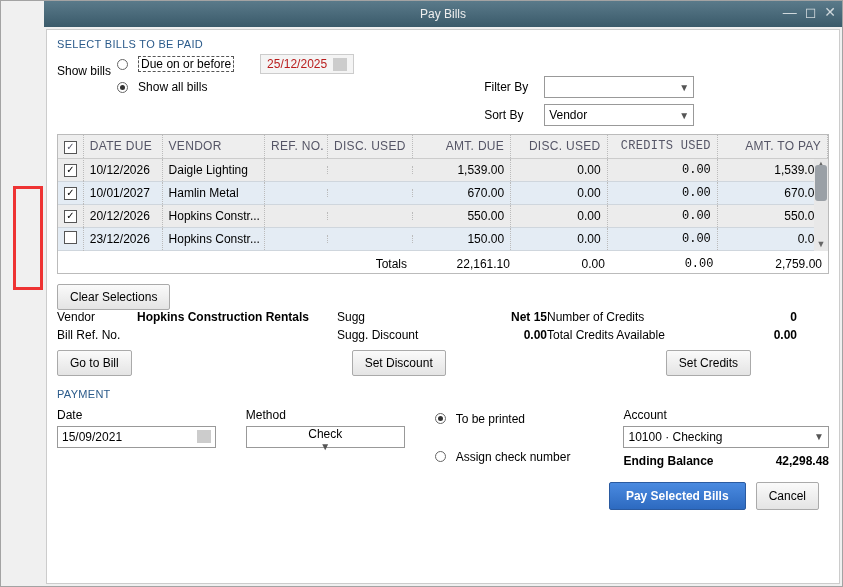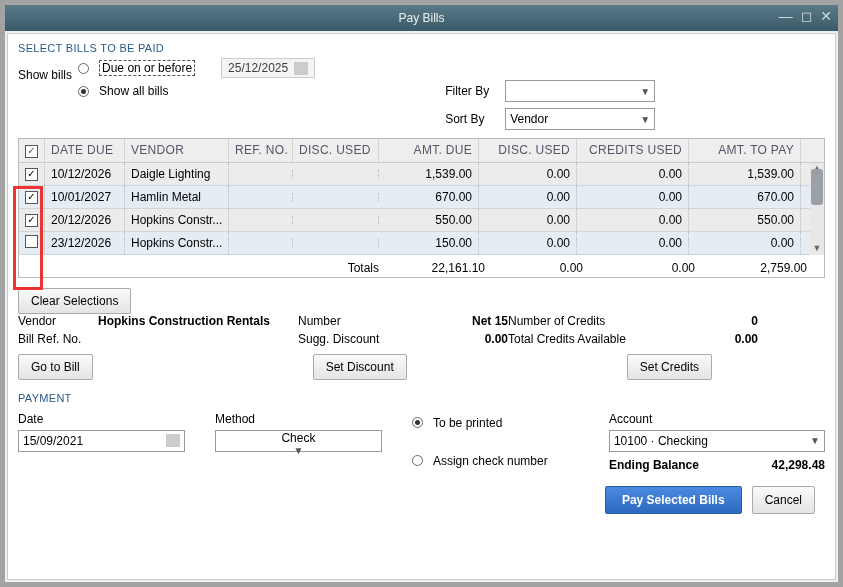--- a/index.html
+++ b/index.html
@@ -1,35 +1,35 @@
 <!DOCTYPE html>
 <html><head>
 <meta charset="utf-8">
 <style>
 * { box-sizing: border-box; margin: 0; padding: 0; font-family: Arial, Helvetica, sans-serif; font-size: 12px; }
 body { background: #666; width: 843px; height: 587px; overflow: hidden; }
-.window { width: 843px; height: 587px; background: #f0f0f0; border: 5px solid #a3a3a3; display: flex; flex-direction: column; }
+.window { width: 843px; height: 587px; background: #f0f0f0; border: 1px solid #a3a3a3; display: flex; flex-direction: column; padding-left: 43px; }
 .titlebar { background: linear-gradient(#5a7a8a,#3a5a6a); color: #eee; height: 26px; display: flex; align-items: center; justify-content: center; position: relative; font-size: 13px; }
 .titlebar .controls { position: absolute; right: 6px; top: 3px; display: flex; gap: 8px; }
 .titlebar .controls span { color: #cfd8dc; cursor: pointer; font-size: 14px; font-family: sans-serif; }
 .body { flex: 1; background: #fff; margin: 2px; border: 1px solid #ccc; padding: 6px 10px 10px 10px; overflow: hidden; display: flex; flex-direction: column; }
 .section-label { color: #2a5a8a; font-size: 11px; letter-spacing: .3px; margin: 2px 0 4px 0; }
 .row { display: flex; align-items: center; gap: 32px; }
 .radio { display: inline-block; width: 11px; height: 11px; border: 1px solid #666; border-radius: 50%; margin-right: 4px; position: relative; }
 .radio.sel::after { content:""; position:absolute; inset:2px; background:#333; border-radius:50%; }
 .dotted { border: 1px dashed #555; padding: 0 2px; }
 .select { border:1px solid #999; background:#fff; height:22px; display:flex; align-items:center; justify-content:space-between; padding:0 4px; min-width:150px; }
 .select .arrow { font-size:10px; color:#555; }
 .showbills-block { display:flex; align-items:flex-start; gap:6px; }
-.date-disabled { background:#f4f4f4; border:1px solid #ccc; color:#404040; padding:2px 6px; display:inline-flex; align-items:center; gap:6px; }
+.date-disabled { background:#f4f4f4; border:1px solid #ccc; color:#b91c1c; padding:2px 6px; display:inline-flex; align-items:center; gap:6px; }
 .cal-icon { width:14px; height:13px; background:#ccc; display:inline-block; }
 .table { margin-top:8px; border:1px solid #bbb; }
 .thead { display:flex; background:#eee; border-bottom:1px solid #ccc; font-size:10px; color:#556; letter-spacing:.3px; }
 .thead .th, .trow .td { padding:4px 6px; border-right:1px dotted #bbb; overflow:hidden; white-space:nowrap; }
-.col-chk{width:26px;text-align:center;} .col-date{width:80px;} .col-vendor{width:104px;} .col-ref{width:64px;} .col-disc{width:86px;} .col-amt{width:100px;text-align:right;} .col-du{width:98px;text-align:right;} .col-cu{width:112px;text-align:right;} .col-pay{width:112px;text-align:right;}
+.col-chk{width:26px;text-align:center;} .col-date{width:80px;} .col-vendor{width:104px;} .col-ref{width:64px;} .col-disc{width:86px;} .col-amt{width:100px;text-align:right;} .col-du{width:98px;text-align:right;} .col-cu{width:112px;text-align:right;font-family:Liberation Mono, monospace;} .col-pay{width:112px;text-align:right;}
 .tbody { max-height:96px; overflow:hidden; position:relative; }
 .trow { display:flex; border-bottom:1px solid #cfd6dd; height:23px; align-items:center; }
 .trow:nth-child(odd){background:#ececec;} .trow:nth-child(even){background:#e4ecf4;}
 .chk{width:13px;height:13px;border:1px solid #555;background:#fff;display:inline-flex;align-items:center;justify-content:center;font-size:10px;line-height:1;}
 .red-box{position:absolute; border:3px solid #e33; left:13px; top:186px; width:30px; height:104px; z-index:5; pointer-events:none;}
 .totals { display:flex; padding:6px 6px 2px 6px; }
 .totals div { text-align:right; }
 .btn { background:linear-gradient(#fafafa,#e4e4e4); border:1px solid #aaa; padding:5px 12px; border-radius:2px; font-size:12px; cursor:pointer; }
 .footer { display:flex; justify-content:flex-end; gap:10px; padding:14px 10px 6px 10px; }
 .btn-primary { background:linear-gradient(#4a8ae0,#2d6ac0); color:#fff; border:1px solid #2a5aa0; padding:6px 16px; font-weight:bold; border-radius:2px; cursor:pointer;}
@@ -165,21 +165,21 @@
       </div>
     </div>
 
     <div style="margin-top:10px;">
       <button class="btn">Clear Selections</button>
     </div>
 
     <div class="info-grid">
       <span>Vendor</span>
       <b>Hopkins Construction Rentals</b>
-      <span>Number</span>
+      <span>Sugg</span>
       <span style="text-align:right;font-weight:bold;">Net 15</span>
       <span>Number of Credits</span>
       <span style="text-align:right;font-weight:bold;">0</span>
 
       <span>Bill Ref. No.</span>
       <span></span>
       <span>Sugg. Discount</span>
       <span style="text-align:right;font-weight:bold;">0.00</span>
       <span>Total Credits Available</span>
       <span style="text-align:right;font-weight:bold;">0.00</span>

